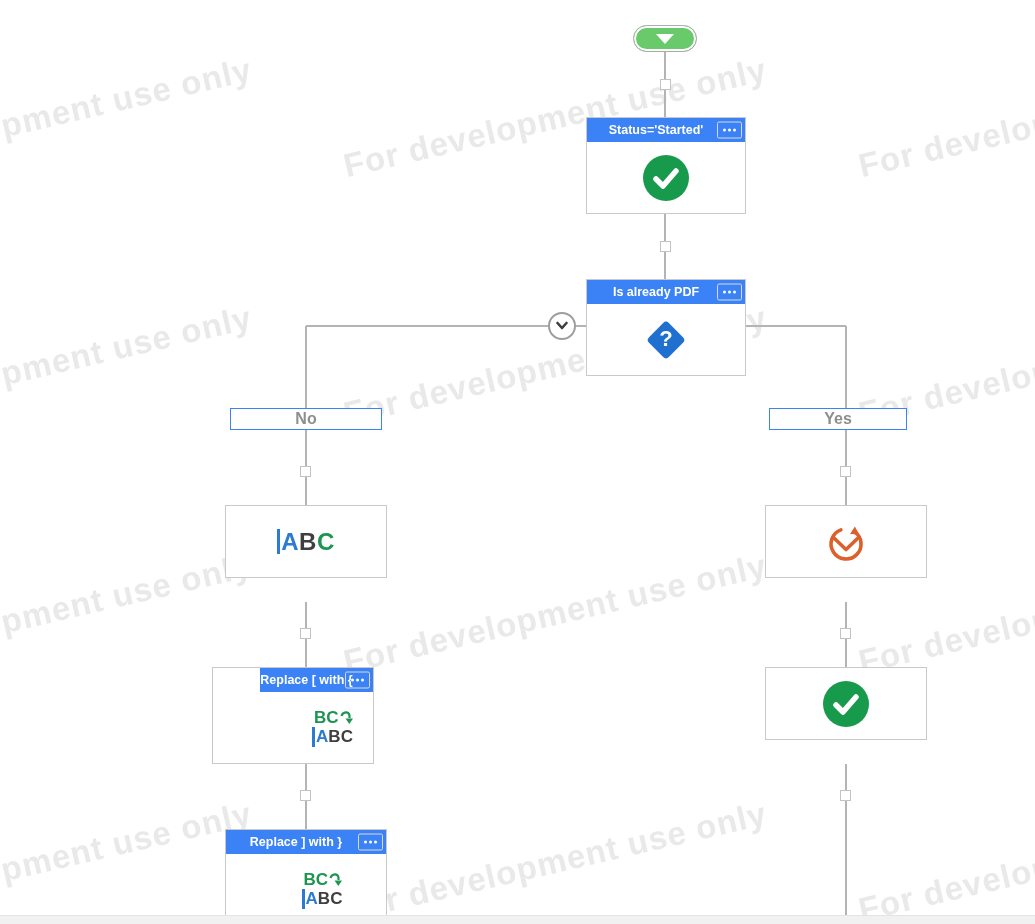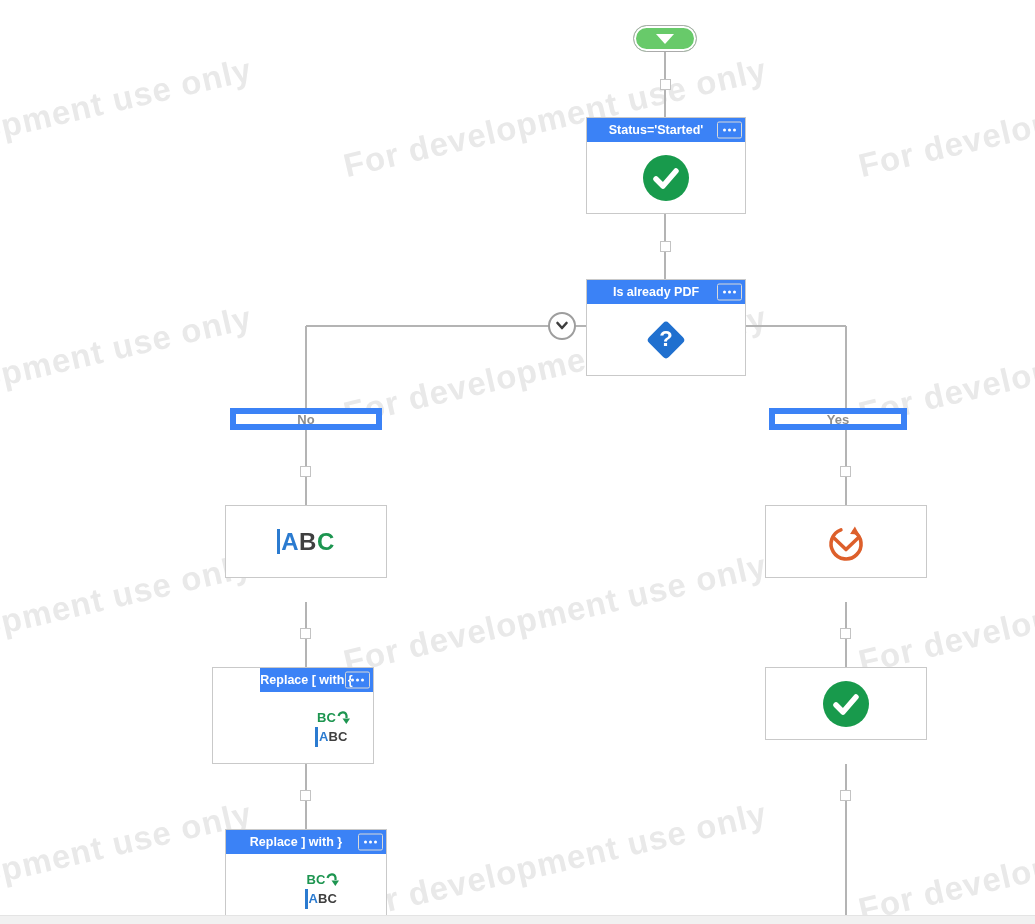--- a/index.html
+++ b/index.html
@@ -42,27 +42,27 @@
   
   .diamond-wrap{position:relative;width:42px;height:42px;}
   .diamond{position:absolute;left:7px;top:7px;width:28px;height:28px;background:#2070cf;border-radius:4px;transform:rotate(45deg);}
   .diamond-q{position:absolute;left:0;top:50%;width:100%;transform:translateY(-53%);text-align:center;color:#ffffff;font-size:22px;font-weight:700;}
   .abc-icon{display:flex;align-items:center;font-size:24px;font-weight:700;letter-spacing:.5px;}
   .cursor-bar{display:inline-block;width:3px;height:25px;background:#2b7bd0;margin-right:1px;}
   .cursor-bar.sm{height:20px;}
   .c-blue{color:#2b7bd0;}
   .c-dark{color:#3f3f3f;}
   .c-green{color:#1d9550;}
-  .replace-icon{font-size:13px;font-weight:700;line-height:18px;margin-left:32px;}
+  .replace-icon{font-size:17px;font-weight:700;line-height:18px;margin-left:32px;}
   .replace-icon .row{display:flex;align-items:center;}
   .replace-icon .row.top{padding-left:2px;}
   
   .branch-label{
-    position:absolute;height:22px;background:#ffffff;border:6px solid #3b82f6;z-index:2;
-    display:flex;align-items:center;justify-content:center;font-size:13px;font-weight:700;
+    position:absolute;height:22px;background:#ffffff;border:1px solid #3b82f6;z-index:2;
+    display:flex;align-items:center;justify-content:center;font-size:16px;font-weight:700;
     color:#8e8e8e;box-sizing:border-box;
   }
   
   .chevron-circle{
     position:absolute;left:548px;top:312px;width:24px;height:24px;background:#ffffff;
     border:2px solid #9e9e9e;border-radius:50%;z-index:2;display:flex;align-items:center;
     justify-content:center;cursor:pointer;box-sizing:content-box;
   }
   
   .scrollbar{

